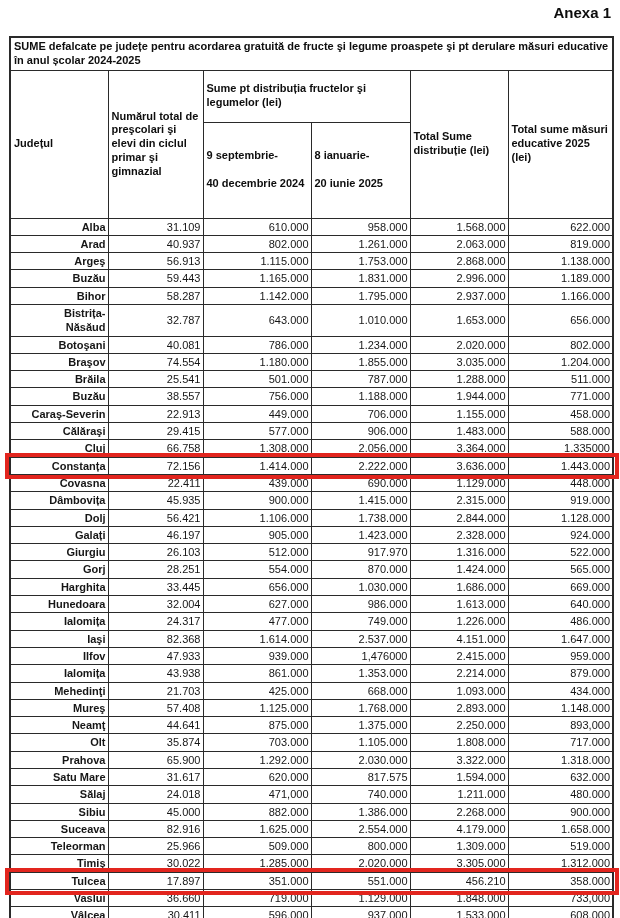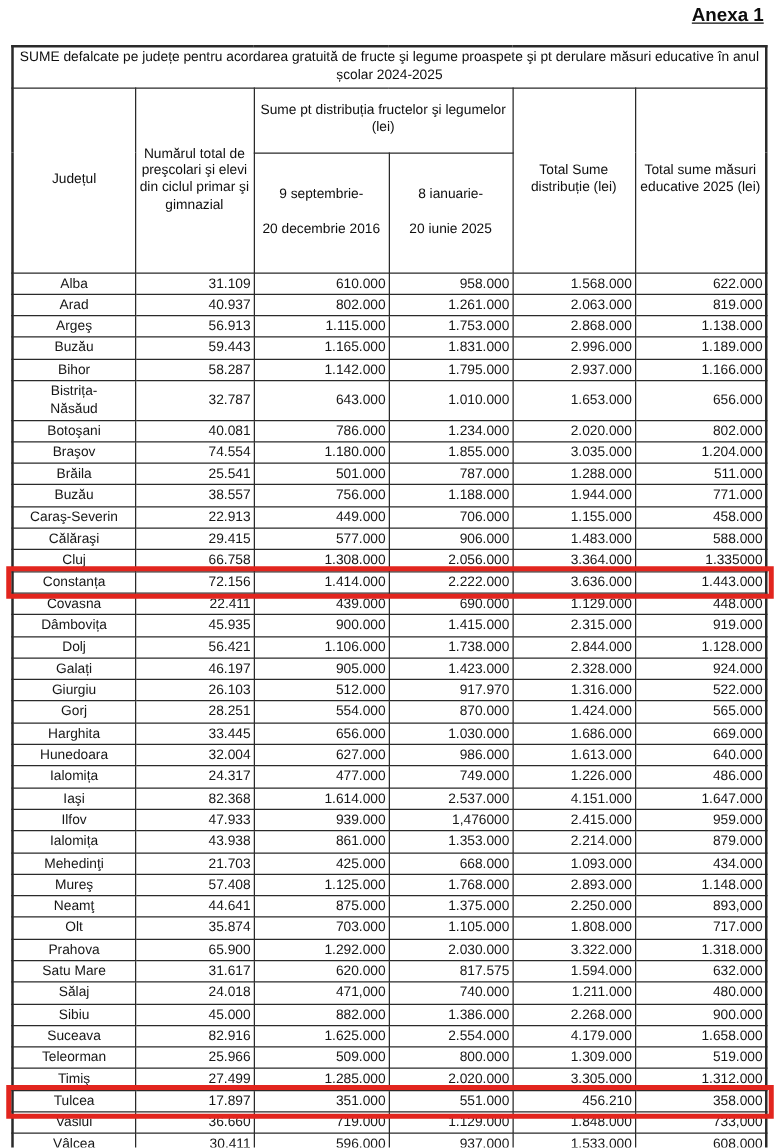--- a/index.html
+++ b/index.html
@@ -15,21 +15,20 @@
     color: #161616;
     overflow: hidden;
   }
   .annex-label {
     position: absolute;
     top: 4px;
     right: 9px;
     font-size: 15px;
     font-weight: bold;
     color: #0d0d0d;
-    text-decoration: underline;
   }
   table.doc-table {
     position: absolute;
     left: 9px;
     top: 36px;
     width: 603px;
     border-collapse: collapse;
     table-layout: fixed;
   }
   .doc-table th, .doc-table td {
@@ -41,39 +40,40 @@
   .title-cell {
     font-size: 12px;
     font-weight: bold;
     text-align: center;
     padding: 14px 18px;
     line-height: 1.35;
     color: #0e0e0e;
   }
   .doc-table thead th {
     font-size: 11px;
-    font-weight: normal;
-    text-align: center;
+    font-weight: bold;
+    text-align: left;
     vertical-align: middle;
     padding: 2px 3px;
     line-height: 1.25;
     color: #0e0e0e;
   }
   th.pre-wrap { white-space: pre-line; }
   .doc-table tbody td, .doc-table tr.total-row td {
     font-size: 11px;
     padding: 1px 2px;
     line-height: 1.3;
     height: 16px;
     vertical-align: middle;
   }
   td.county {
-    text-align: center;
+    text-align: right;
     padding-left: 4px;
     white-space: pre-line;
+    font-weight: bold;
   }
   td.num {
     text-align: right;
     padding-right: 6px;
   }
   .hl-box {
     position: absolute;
     border-style: solid;
     border-width: 4px;
     pointer-events: none;
@@ -103,21 +103,21 @@
     <tr>
       <th rowspan="2" style="height:148px;">Județul</th>
       <th rowspan="2">Numărul total de preşcolari şi elevi din ciclul primar şi gimnazial</th>
       <th colspan="2" style="height:28px;">Sume pt distribuția fructelor şi legumelor (lei)</th>
       <th rowspan="2">Total Sume distribuție (lei)</th>
       <th rowspan="2">Total sume măsuri educative 2025 (lei)</th>
     </tr>
     <tr>
       <th class="pre-wrap" style="height:60px;">9 septembrie-
 
-20 decembrie 2016</th>
+40 decembrie 2024</th>
       <th class="pre-wrap">8 ianuarie-
 
 20 iunie 2025</th>
     </tr>
   </thead>
   <tbody>
 
   <tr>
         <td class="county">Alba</td>
         <td class="num">31.109</td>
@@ -402,21 +402,21 @@
       <tr>
         <td class="county">Teleorman</td>
         <td class="num">25.966</td>
         <td class="num">509.000</td>
         <td class="num">800.000</td>
         <td class="num">1.309.000</td>
         <td class="num">519.000</td>
       </tr>
       <tr>
         <td class="county">Timiş</td>
-        <td class="num">27.499</td>
+        <td class="num">30.022</td>
         <td class="num">1.285.000</td>
         <td class="num">2.020.000</td>
         <td class="num">3.305.000</td>
         <td class="num">1.312.000</td>
       </tr>
       <tr class="hl">
         <td class="county">Tulcea</td>
         <td class="num">17.897</td>
         <td class="num">351.000</td>
         <td class="num">551.000</td>

